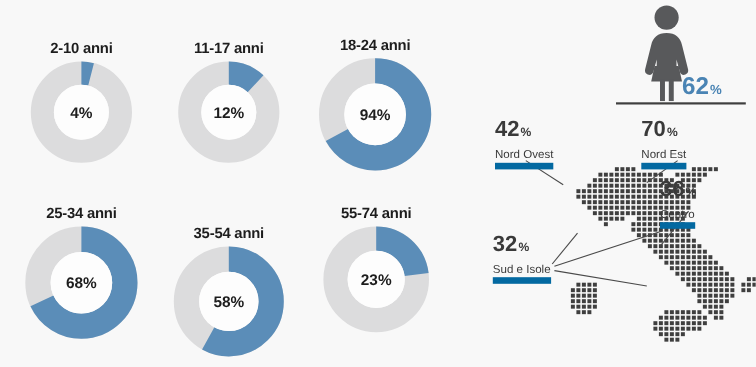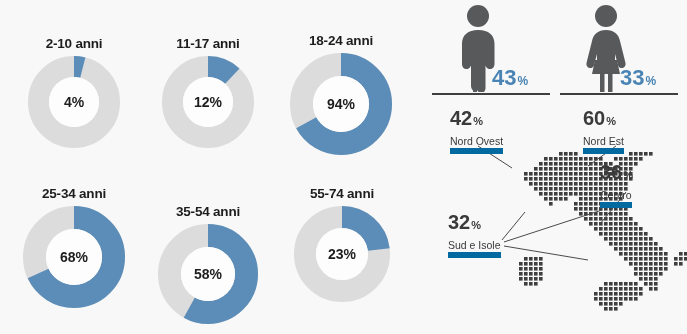--- a/index.html
+++ b/index.html
@@ -134,41 +134,30 @@
         <div class="donut-center">23%</div>
       </div>
     </div>
 
   </div>
 
   <div class="right-panel">
 
     <div class="gender-row">
 
-      <div class="gender-cell" style="left:12px;">
-        <svg class="gender-svg" width="56" height="88" viewBox="0 0 56 88">
-          <circle cx="28" cy="12" r="11" fill="#58595b"></circle>
-          <path fill="#58595b" d="M28 26c-10 0-16 5-16 14v20c0 3 2 5 4.5 5 2.5 0 4.5-2 4.5-5v22c0 3 2 5 4.3 5s4.2-2 4.2-5V60h-2.5v24c0 3 1.9 5 4.2 5s4.3-2 4.3-5V60c0 3 2 5 4.5 5s4.5-2 4.5-5V40c0-9-6-14-16-14z"></path>
-          <rect x="13" y="38" width="30" height="24" fill="#58595b"></rect>
-          <rect x="23" y="58" width="4" height="30" fill="#58595b"></rect>
-          <rect x="30" y="58" width="4" height="30" fill="#58595b"></rect>
-        </svg>
-        <div class="gender-val"><span>43</span><span class="pct">%</span></div>
-        <div class="gender-base"></div>
-      </div>
 
       <div class="gender-cell" style="left:140px;">
         <svg class="gender-svg" width="56" height="88" viewBox="0 0 56 88">
           <circle cx="28" cy="12" r="11" fill="#58595b"></circle>
           <path fill="#58595b" d="M28 26c-8 0-12.5 4-14 11l-5.5 22c-.6 2.6.9 4.6 3.2 5 2 .4 3.6-.7 4.3-2.8L19 50v12h18V50l3 11.2c.7 2.1 2.3 3.2 4.3 2.8 2.3-.4 3.8-2.4 3.2-5L42 37c-1.5-7-6-11-14-11z"></path>
           <path fill="#58595b" d="M17 56h22l3 14H14z"></path>
           <rect x="22" y="68" width="4.5" height="20" fill="#58595b"></rect>
           <rect x="30" y="68" width="4.5" height="20" fill="#58595b"></rect>
         </svg>
-        <div class="gender-val"><span>33</span><span class="pct">%</span></div>
+        <div class="gender-val"><span>62</span><span class="pct">%</span></div>
         <div class="gender-base"></div>
       </div>
 
     </div>
 
     <div class="map-area">
 
       <svg class="map-svg" width="267" height="234" viewBox="0 0 267 234">
         <g id="dotmap" fill="#3f3f3f">
             <rect x="139.0" y="52.0" width="3.6" height="3.6"></rect>
@@ -589,21 +578,21 @@
           <line x1="84" y1="146" x2="168" y2="160"></line>
         </g>
       </svg>
 
       <div class="map-label" style="left:30px;top:8px;">
         <div class="map-num"><span>42</span><span class="pct">%</span></div>
         <div class="map-name">Nord Ovest</div>
       </div>
 
       <div class="map-label" style="left:163px;top:8px;">
-        <div class="map-num"><span>60</span><span class="pct">%</span></div>
+        <div class="map-num"><span>70</span><span class="pct">%</span></div>
         <div class="map-name">Nord Est</div>
       </div>
 
       <div class="map-label" style="left:180px;top:62px;">
         <div class="map-num"><span>36</span><span class="pct">%</span></div>
         <div class="map-name">Centro</div>
       </div>
 
       <div class="map-label" style="left:28px;top:112px;">
         <div class="map-num"><span>32</span><span class="pct">%</span></div>

